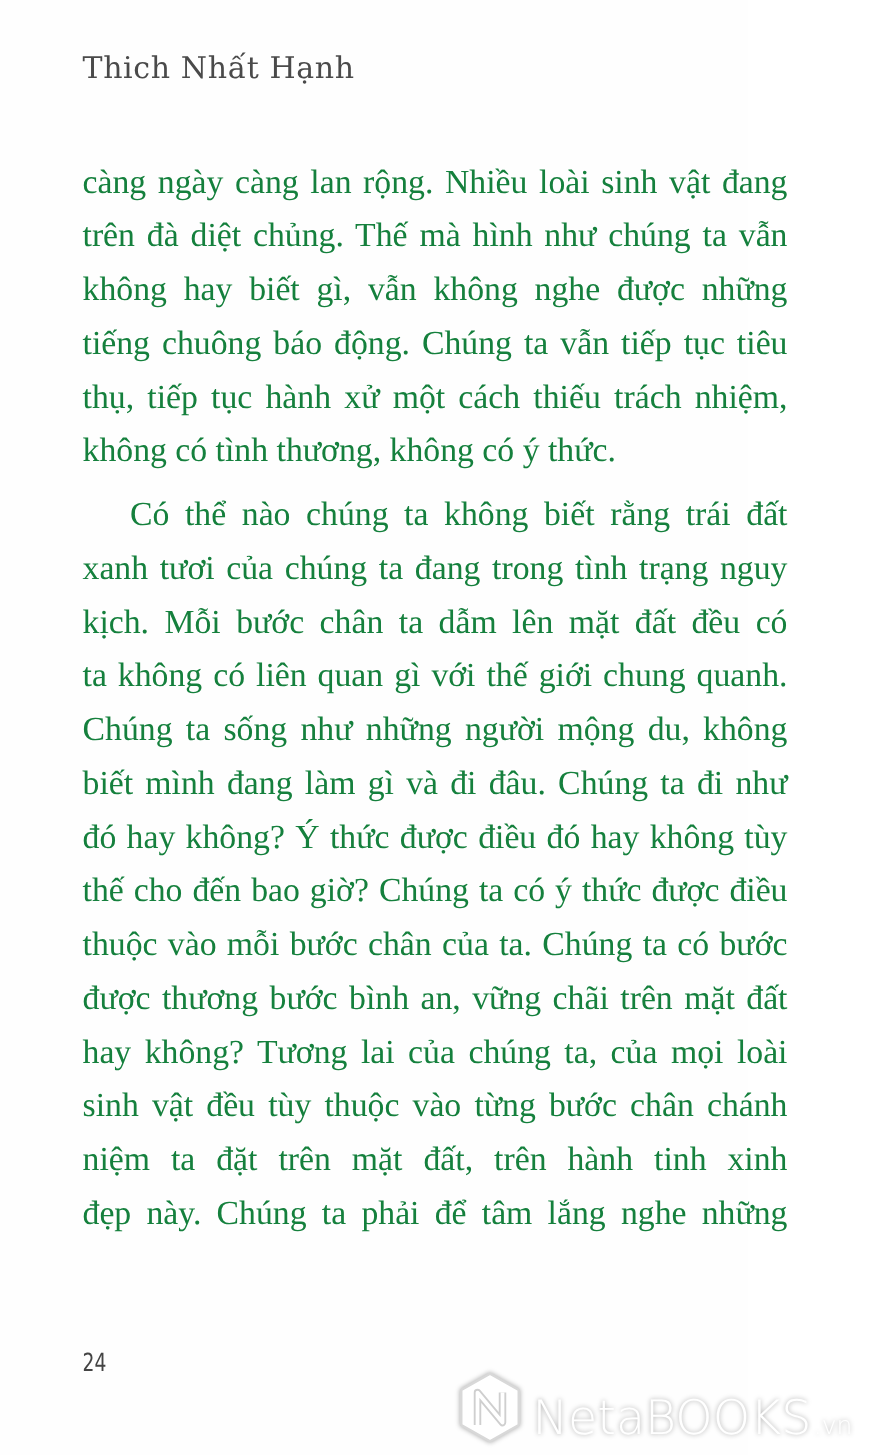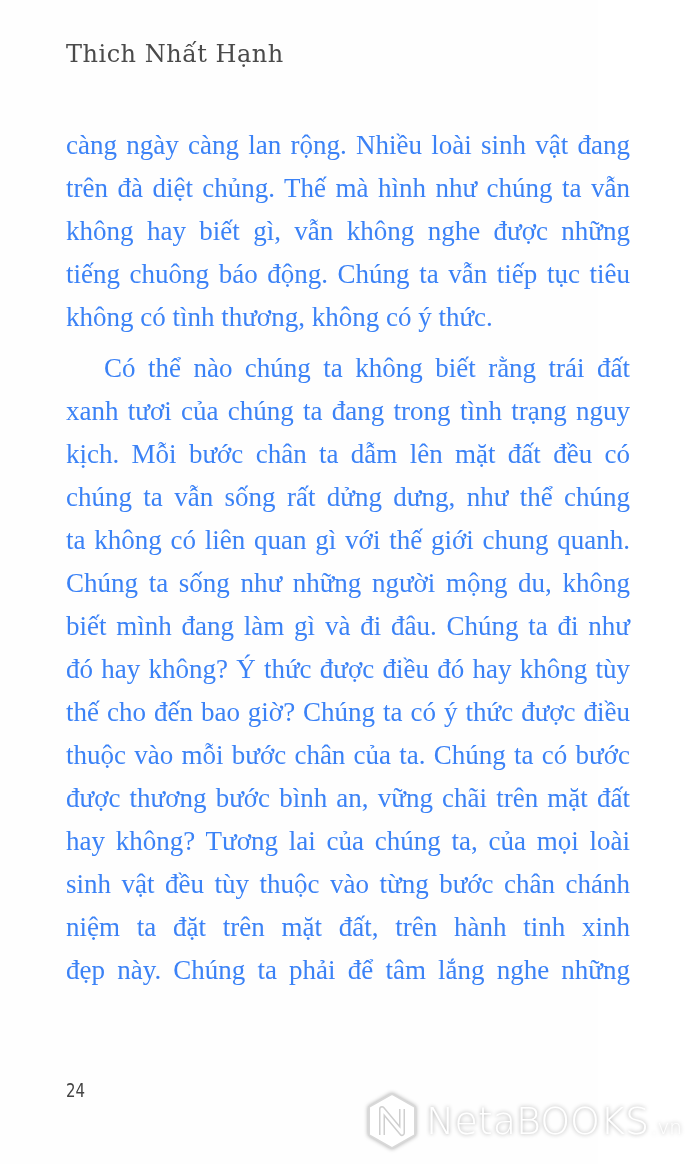--- a/index.html
+++ b/index.html
@@ -5,37 +5,37 @@
   html, body { margin: 0; padding: 0; background: #ffffff; }
   body { width: 700px; height: 1164px; position: relative; overflow: hidden; }
   .page { position: absolute; left: 0; top: 0; width: 598px; height: 1164px; background: #fefefe; }
   .running-head {
     position: absolute; left: 66px; top: 40px;
     font-family: "DejaVu Serif", serif; font-size: 24px; color: #4a4a4a;
     letter-spacing: 0.5px; font-weight: 300;
   }
   .body-text {
     position: absolute; left: 66px; top: 124px; width: 564px;
-    font-family: "Liberation Serif", serif; font-size: 27px; color: #3b82f6;
+    font-family: "Liberation Serif", serif; font-size: 27px; color: #15803d;
   }
   .line {
     height: 43px; line-height: 43px; white-space: nowrap;
     text-align: justify; text-align-last: justify;
   }
   .line.last { text-align-last: left; }
   .line.indent { padding-left: 38px; }
   .para-gap { height: 8px; }
   .page-number {
     position: absolute; left: 66px; top: 1078px;
     font-family: "DejaVu Sans", sans-serif; font-size: 20px; color: #444;
     transform: scaleX(0.75); transform-origin: left;
   }
   .watermark {
     position: absolute; left: 366px; top: 1086px; height: 70px;
-    display: flex; align-items: center; gap: 8px;
+    display: flex; align-items: flex-end; gap: 8px;
     filter: drop-shadow(0 0 2px rgba(0,0,0,0.35));
   }
   .wm-logo { width: 52px; height: 60px; }
   .wm-text {
     font-family: "DejaVu Sans", sans-serif; font-size: 38px; color: #ffffff;
     letter-spacing: 0px; font-weight: 300;
   }
   .wm-suffix { font-size: 20px; margin-left: 2px; }
 </style>
 </head>
@@ -43,28 +43,28 @@
 
 <div class="page">
   <div class="running-head">Thich Nhất Hạnh</div>
 
   <div class="body-text">
     <div>
       <div class="line">càng ngày càng lan rộng. Nhiều loài sinh vật đang</div>
       <div class="line">trên đà diệt chủng. Thế mà hình như chúng ta vẫn</div>
       <div class="line">không hay biết gì, vẫn không nghe được những</div>
       <div class="line">tiếng chuông báo động. Chúng ta vẫn tiếp tục tiêu</div>
+      <div class="line">thụ, tiếp tục hành xử một cách thiếu trách nhiệm,</div>
       <div class="line last">không có tình thương, không có ý thức.</div>
     </div>
     <div class="para-gap"></div>
     <div>
       <div class="line indent">Có thể nào chúng ta không biết rằng trái đất</div>
       <div class="line">xanh tươi của chúng ta đang trong tình trạng nguy</div>
       <div class="line">kịch. Mỗi bước chân ta dẫm lên mặt đất đều có</div>
-      <div class="line">chúng ta vẫn sống rất dửng dưng, như thể chúng</div>
       <div class="line">ta không có liên quan gì với thế giới chung quanh.</div>
       <div class="line">Chúng ta sống như những người mộng du, không</div>
       <div class="line">biết mình đang làm gì và đi đâu. Chúng ta đi như</div>
       <div class="line">đó hay không? Ý thức được điều đó hay không tùy</div>
       <div class="line">thế cho đến bao giờ? Chúng ta có ý thức được điều</div>
       <div class="line">thuộc vào mỗi bước chân của ta. Chúng ta có bước</div>
       <div class="line">được thương bước bình an, vững chãi trên mặt đất</div>
       <div class="line">hay không? Tương lai của chúng ta, của mọi loài</div>
       <div class="line">sinh vật đều tùy thuộc vào từng bước chân chánh</div>
       <div class="line">niệm ta đặt trên mặt đất, trên hành tinh xinh</div>

